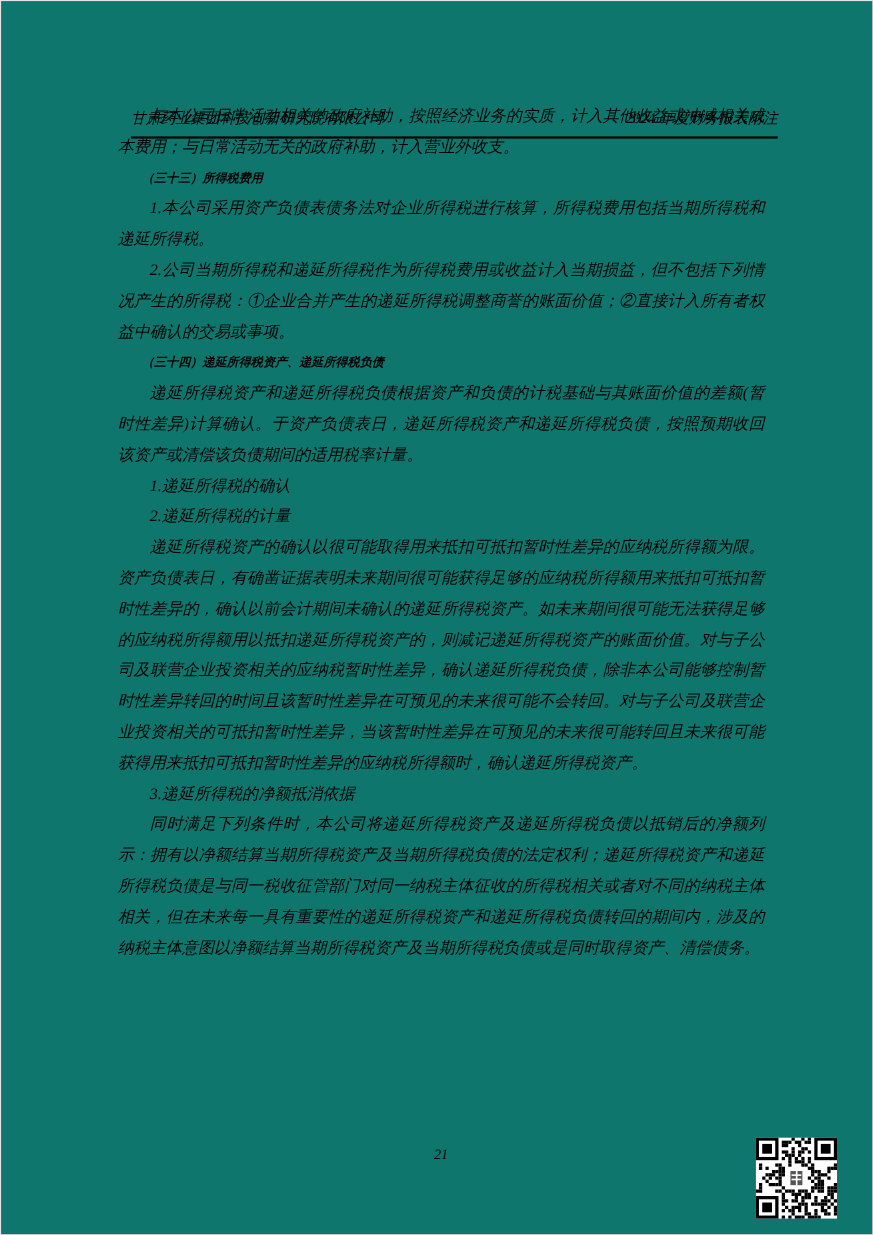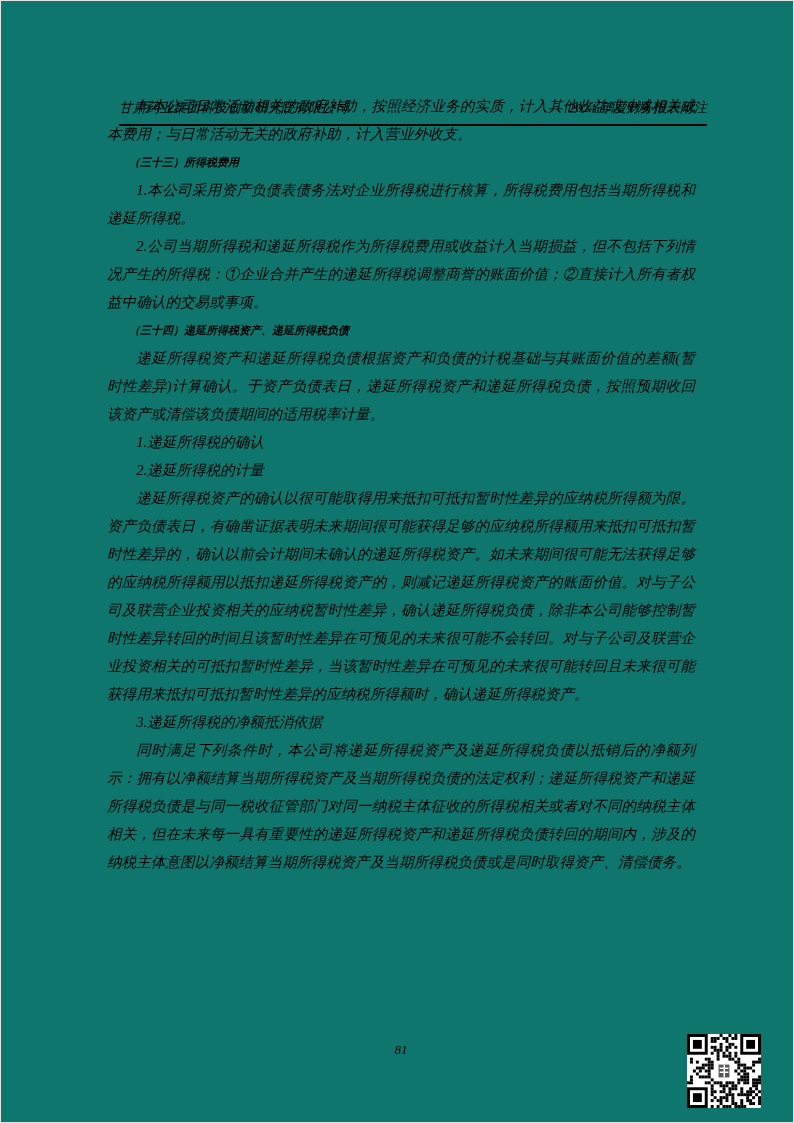--- a/index.html
+++ b/index.html
@@ -87,21 +87,21 @@
     <p>2.公司当期所得税和递延所得税作为所得税费用或收益计入当期损益，但不包括下列情况产生的所得税：①企业合并产生的递延所得税调整商誉的账面价值；②直接计入所有者权益中确认的交易或事项。</p>
     <p class="heading">（三十四）递延所得税资产、递延所得税负债</p>
     <p>递延所得税资产和递延所得税负债根据资产和负债的计税基础与其账面价值的差额(暂时性差异)计算确认。于资产负债表日，递延所得税资产和递延所得税负债，按照预期收回该资产或清偿该负债期间的适用税率计量。</p>
     <p>1.递延所得税的确认</p>
     <p>2.递延所得税的计量</p>
     <p>递延所得税资产的确认以很可能取得用来抵扣可抵扣暂时性差异的应纳税所得额为限。资产负债表日，有确凿证据表明未来期间很可能获得足够的应纳税所得额用来抵扣可抵扣暂时性差异的，确认以前会计期间未确认的递延所得税资产。如未来期间很可能无法获得足够的应纳税所得额用以抵扣递延所得税资产的，则减记递延所得税资产的账面价值。对与子公司及联营企业投资相关的应纳税暂时性差异，确认递延所得税负债，除非本公司能够控制暂时性差异转回的时间且该暂时性差异在可预见的未来很可能不会转回。对与子公司及联营企业投资相关的可抵扣暂时性差异，当该暂时性差异在可预见的未来很可能转回且未来很可能获得用来抵扣可抵扣暂时性差异的应纳税所得额时，确认递延所得税资产。</p>
     <p>3.递延所得税的净额抵消依据</p>
     <p>同时满足下列条件时，本公司将递延所得税资产及递延所得税负债以抵销后的净额列示：拥有以净额结算当期所得税资产及当期所得税负债的法定权利；递延所得税资产和递延所得税负债是与同一税收征管部门对同一纳税主体征收的所得税相关或者对不同的纳税主体相关，但在未来每一具有重要性的递延所得税资产和递延所得税负债转回的期间内，涉及的纳税主体意图以净额结算当期所得税资产及当期所得税负债或是同时取得资产、清偿债务。</p>
   </div>
 
-  <div class="page-number">81</div>
+  <div class="page-number">21</div>
 
   <svg class="qr" id="qr-svg" viewBox="0 0 75 75" xmlns="http://www.w3.org/2000/svg" aria-hidden="true">
       <rect x="0" y="0" width="75" height="75" fill="#ffffff"></rect>
       <rect x="33" y="0" width="3" height="3" fill="#000000"></rect>
       <rect x="42" y="0" width="3" height="3" fill="#000000"></rect>
       <rect x="48" y="0" width="3" height="3" fill="#000000"></rect>
       <rect x="24" y="3" width="3" height="3" fill="#000000"></rect>
       <rect x="27" y="3" width="3" height="3" fill="#000000"></rect>
       <rect x="30" y="3" width="3" height="3" fill="#000000"></rect>
       <rect x="36" y="3" width="3" height="3" fill="#000000"></rect>

